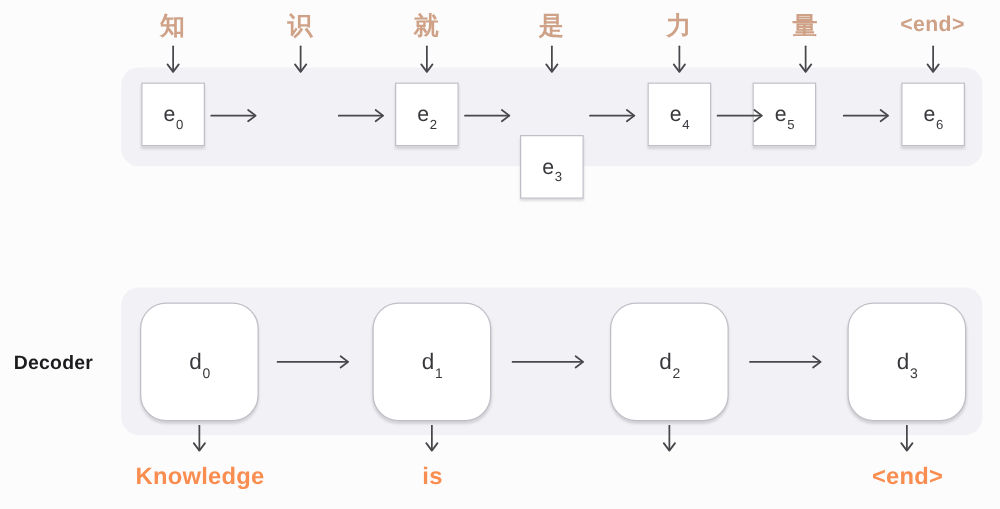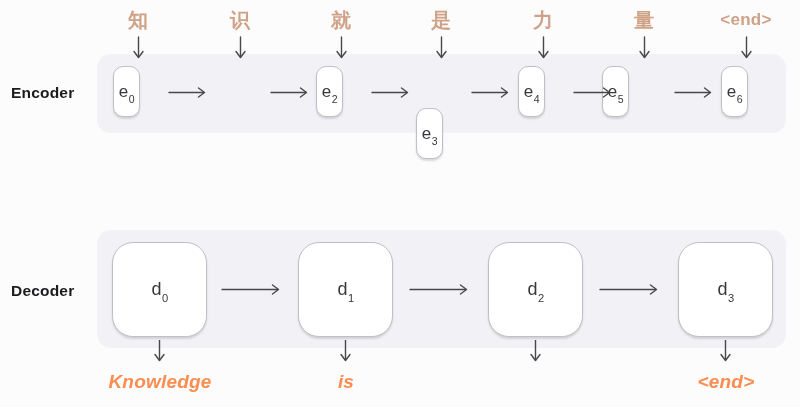--- a/index.html
+++ b/index.html
@@ -33,47 +33,45 @@
   .rail.encoder{top:54px;height:79px;}
   .rail.decoder{top:230px;height:118px;}
   .cell{
     position:absolute;
     background:#fff;
     border:1px solid var(--box-border);
     box-shadow:0 2px 2px rgba(60,60,70,.18);
     display:flex;align-items:center;justify-content:center;
     color:var(--box-text);
   }
-  .cell.enc{top:66px;width:27px;height:51px;border-radius:10px;font-size:17px;}
+  .cell.enc{top:66px;width:51px;height:51px;border-radius:0;font-size:17px;}
   .cell.dec{top:242px;width:95px;height:95px;border-radius:21px;font-size:18px;}
   .cell sub{font-size:.62em;line-height:0;position:relative;top:.18em;left:.05em;}
   .token{
     position:absolute;width:200px;text-align:center;
     color:var(--input-token);font-weight:600;
   }
   .token.cjk{top:7px;font-size:20px;}
   .token.end-top{top:10px;font-size:17px;letter-spacing:.3px;}
   .word{
     position:absolute;top:371px;width:200px;text-align:center;
     color:var(--output-token);font-weight:bold;font-size:19px;
     letter-spacing:.2px;
-    font-style:italic;
   }
   .arrow{position:absolute;display:block;}
   .arrow line,.arrow polyline{
     stroke:var(--arrow);stroke-width:1.4;fill:none;
     stroke-linecap:round;stroke-linejoin:round;
   }
 </style>
 </head>
 <body>
 
 <div class="canvas">
 
-  <div class="section-label" style="top:84px;">Encoder</div>
   <div class="rail encoder"></div>
 
   <div class="token cjk" style="left:38px;">知</div>
   <div class="token cjk" style="left:140px;">识</div>
   <div class="token cjk" style="left:241px;">就</div>
   <div class="token cjk" style="left:341px;">是</div>
   <div class="token cjk" style="left:443px;">力</div>
   <div class="token cjk" style="left:544px;">量</div>
   <div class="token end-top" style="left:646px;">&lt;end&gt;</div>
 

